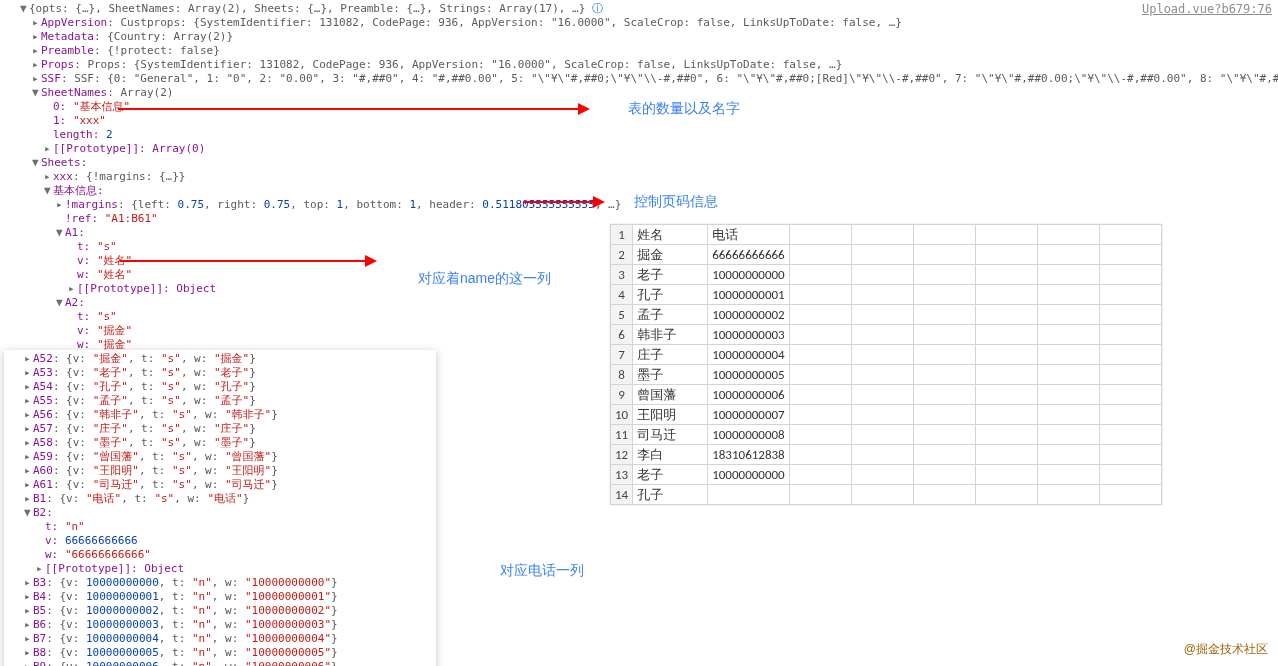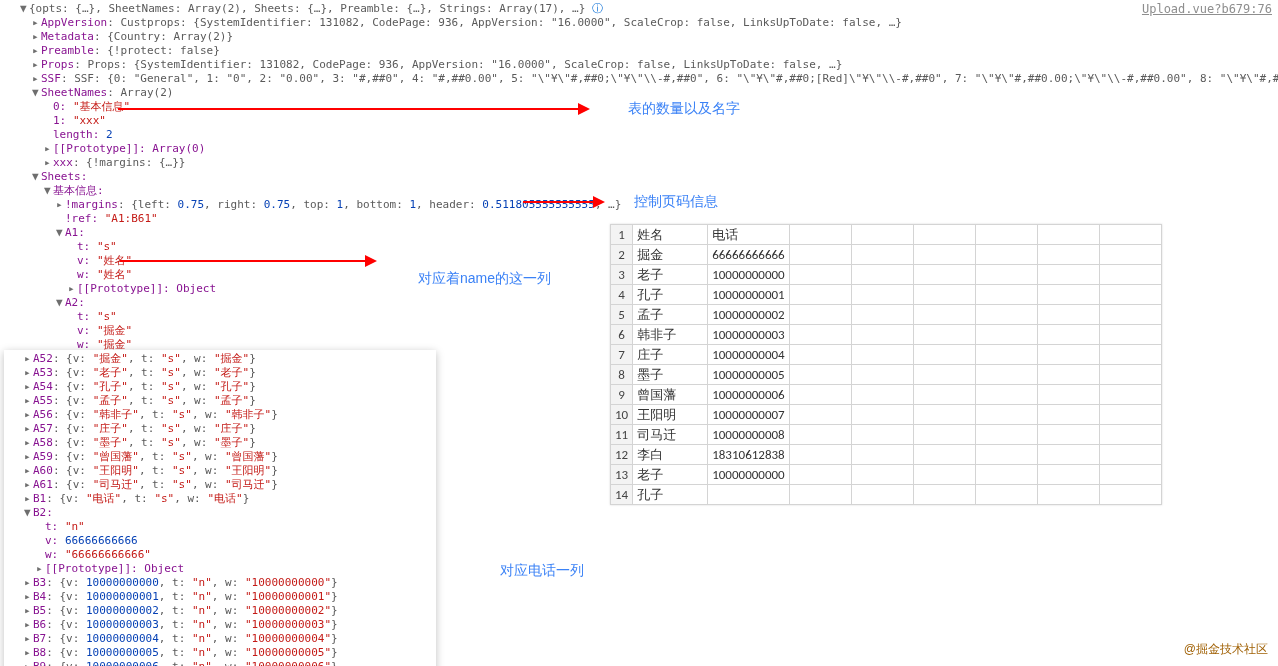--- a/index.html
+++ b/index.html
@@ -132,22 +132,22 @@
   <div class="row i1"><span class="toggle">▸</span><span class="k-purple">AppVersion</span><span class="k-gray">: </span><span class="k-gray">Custprops: {SystemIdentifier: 131082, CodePage: 936, AppVersion: "16.0000", ScaleCrop: false, LinksUpToDate: false, …}</span></div>
   <div class="row i1"><span class="toggle">▸</span><span class="k-purple">Metadata</span><span class="k-gray">: {Country: Array(2)}</span></div>
   <div class="row i1"><span class="toggle">▸</span><span class="k-purple">Preamble</span><span class="k-gray">: {!protect: false}</span></div>
   <div class="row i1"><span class="toggle">▸</span><span class="k-purple">Props</span><span class="k-gray">: </span><span class="k-gray">Props: {SystemIdentifier: 131082, CodePage: 936, AppVersion: "16.0000", ScaleCrop: false, LinksUpToDate: false, …}</span></div>
   <div class="row i1"><span class="toggle">▸</span><span class="k-purple">SSF</span><span class="k-gray">: </span><span class="k-gray">SSF: {0: "General", 1: "0", 2: "0.00", 3: "#,##0", 4: "#,##0.00", 5: "\"¥\"#,##0;\"¥\"\\-#,##0", 6: "\"¥\"#,##0;[Red]\"¥\"\\-#,##0", 7: "\"¥\"#,##0.00;\"¥\"\\-#,##0.00", 8: "\"¥\"#,##0.00;[Red]\"¥\"\\-#,##0.00", 9: "0%", 10: "…</span></div>
   <div class="row i1"><span class="toggle">▼</span><span class="k-purple">SheetNames</span><span class="k-gray">: Array(2)</span></div>
   <div class="row i2"><span class="toggle"> </span><span class="k-purple">0:</span> <span class="k-red">"基本信息"</span></div>
   <div class="row i2"><span class="toggle"> </span><span class="k-purple">1:</span> <span class="k-red">"xxx"</span></div>
   <div class="row i2"><span class="toggle"> </span><span class="k-purple">length:</span> <span class="k-blue">2</span></div>
   <div class="row i2"><span class="toggle">▸</span><span class="k-purple">[[Prototype]]: Array(0)</span></div>
+  <div class="row i1"><span class="toggle">▼</span><span class="k-purple">Sheets:</span></div>
   <div class="row i2"><span class="toggle">▸</span><span class="k-purple">xxx</span><span class="k-gray">: {!margins: {…}}</span></div>
-  <div class="row i1"><span class="toggle">▼</span><span class="k-purple">Sheets:</span></div>
   <div class="row i2"><span class="toggle">▼</span><span class="k-purple">基本信息:</span></div>
   <div class="row i3"><span class="toggle">▸</span><span class="k-purple">!margins</span><span class="k-gray">: {left: </span><span class="k-blue">0.75</span><span class="k-gray">, right: </span><span class="k-blue">0.75</span><span class="k-gray">, top: </span><span class="k-blue">1</span><span class="k-gray">, bottom: </span><span class="k-blue">1</span><span class="k-gray">, header: </span><span class="k-blue">0.511805555555555</span><span class="k-gray">, …}</span></div>
   <div class="row i3"><span class="toggle"> </span><span class="k-purple">!ref:</span> <span class="k-red">"A1:B61"</span></div>
   <div class="row i3"><span class="toggle">▼</span><span class="k-purple">A1:</span></div>
   <div class="row i4"><span class="toggle"> </span><span class="k-purple">t:</span> <span class="k-red">"s"</span></div>
   <div class="row i4"><span class="toggle"> </span><span class="k-purple">v:</span> <span class="k-red">"姓名"</span></div>
   <div class="row i4"><span class="toggle"> </span><span class="k-purple">w:</span> <span class="k-red">"姓名"</span></div>
   <div class="row i4"><span class="toggle">▸</span><span class="k-purple">[[Prototype]]: Object</span></div>
   <div class="row i3"><span class="toggle">▼</span><span class="k-purple">A2:</span></div>
   <div class="row i4"><span class="toggle"> </span><span class="k-purple">t:</span> <span class="k-red">"s"</span></div>

